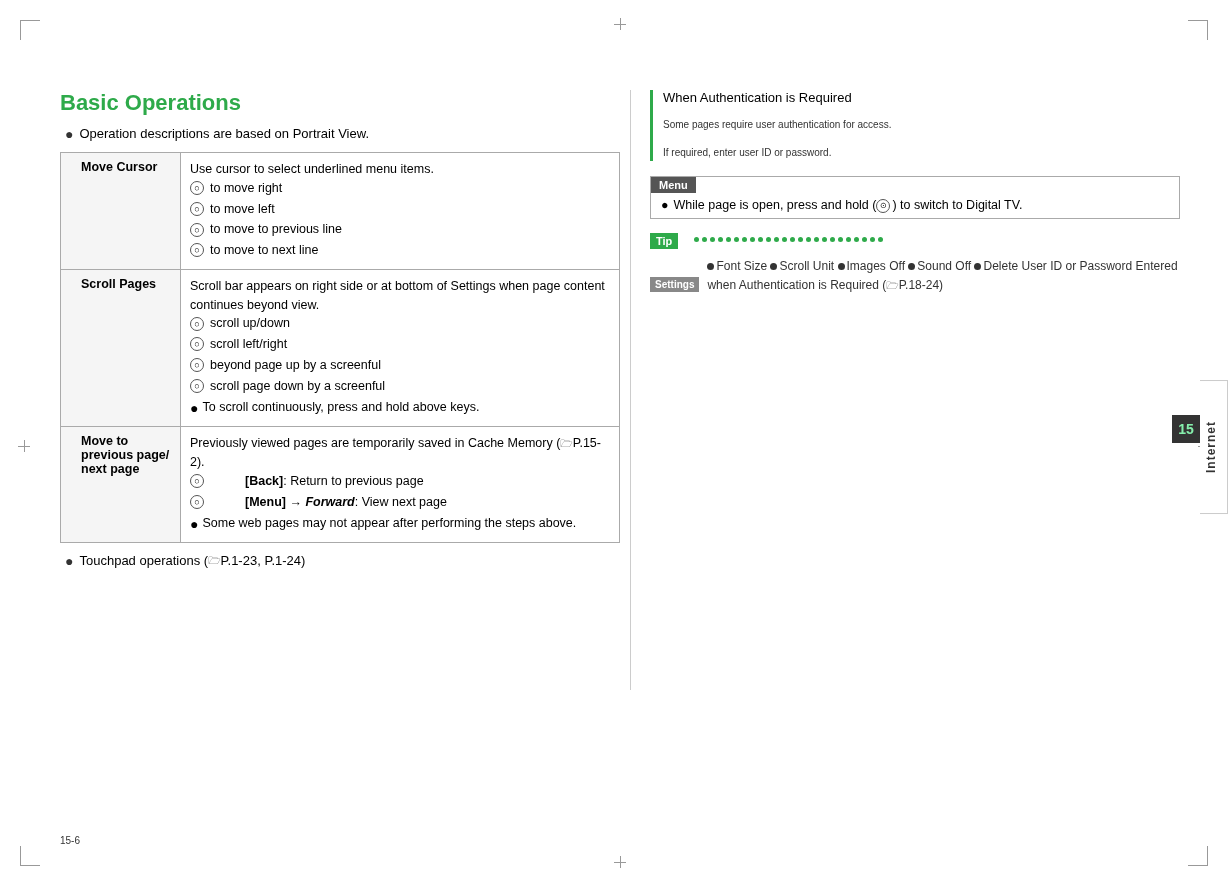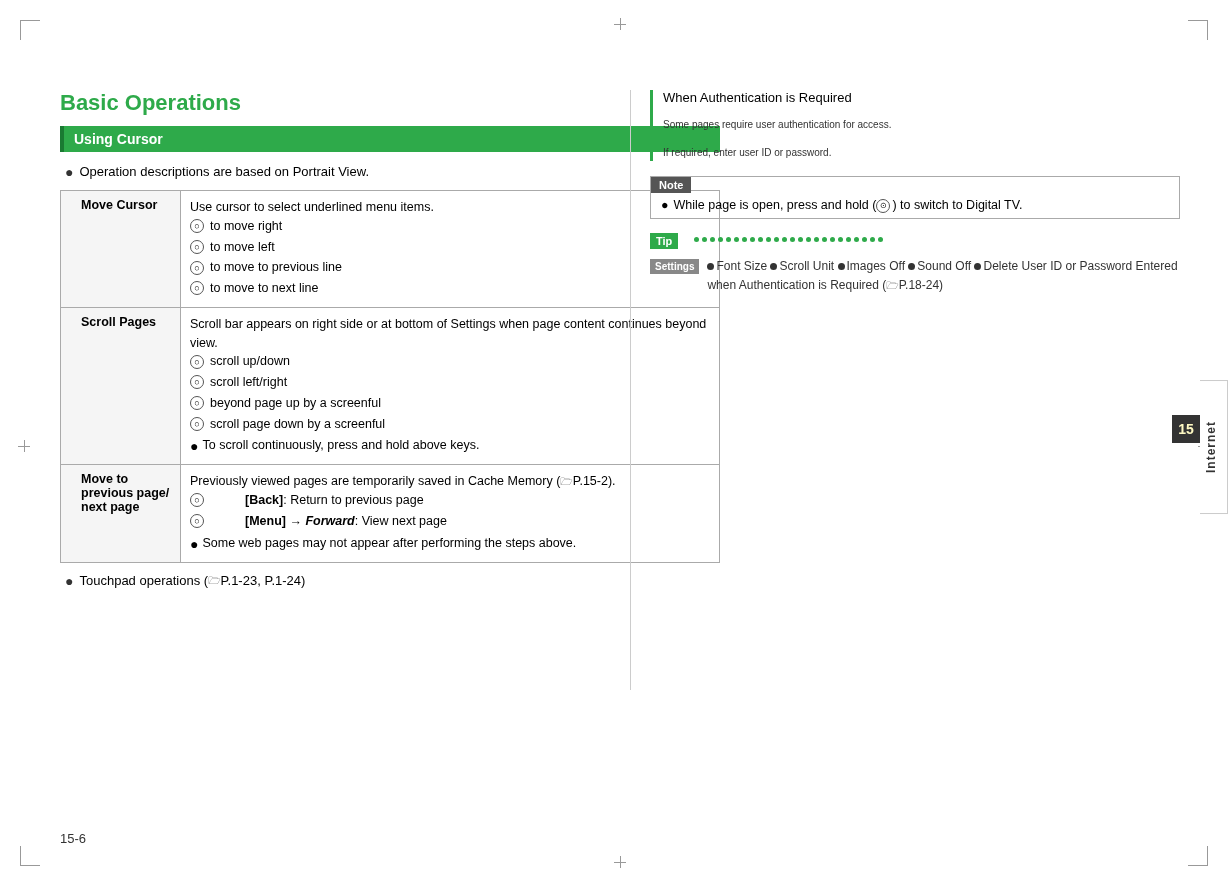--- a/index.html
+++ b/index.html
@@ -62,42 +62,42 @@
       color: #333;
       letter-spacing: 1px;
     }
 
     .number-tab {
       position: absolute;
       right: 28px;
       top: 415px;
       width: 28px;
       background: #333;
-      color: #fef9c3;
+      color: #86efac;
       font-size: 14px;
       font-weight: bold;
       text-align: center;
       padding: 6px 0;
     }
 
     
     .page-number {
       position: absolute;
       bottom: 40px;
       left: 60px;
-      font-size: 13px;
+      font-size: 10px;
       color: #333;
     }
 
     
     .main-content {
       position: absolute;
       top: 90px;
       left: 60px;
-      width: 660px;
+      width: 560px;
     }
 
     .page-title {
       font-size: 22px;
       font-weight: bold;
       color: #2eaa4a;
       margin-bottom: 10px;
     }
 
     .section-header {
@@ -253,21 +253,21 @@
       gap: 8px;
       margin-top: 5px;
     }
     .settings-label {
       background: #888;
       color: #fff;
       font-size: 10px;
       font-weight: bold;
       padding: 2px 5px;
       flex-shrink: 0;
-      margin-top: 2px;
+      margin-top: 20px;
     }
     .settings-text {
       font-size: 12px;
       line-height: 1.6;
       color: #333;
     }
     .settings-text .dot-bullet {
       display: inline-block;
       width: 7px;
       height: 7px;
@@ -300,21 +300,20 @@
 <div class="crosshair left-center"></div>
 <div class="crosshair right-center"></div>
 
 <div class="side-tab">Internet</div>
 <div class="number-tab">15</div>
 
 <div class="page-number">15-6</div>
 
 <div class="main-content">
   <h1 class="page-title">Basic Operations</h1>
-  <div class="section-header">Using Cursor</div>
 
   <div class="bullet-text">
     <span class="bullet">●</span>
     <span>Operation descriptions are based on Portrait View.</span>
   </div>
 
   <table class="ops-table">
     <tbody>
 
       <tr>
@@ -396,21 +395,21 @@
 
 <div class="right-content">
 
   <div class="auth-section">
     <div class="auth-title">When Authentication is Required</div>
     <div class="auth-text">Some pages require user authentication for access.</div>
     <div class="auth-text">If required, enter user ID or password.</div>
   </div>
 
   <div class="note-box">
-    <div class="note-header">Note</div>
+    <div class="note-header">Menu</div>
     <div class="note-content">
       <span>●</span>
       <span>While page is open, press and hold (<span class="icon-btn" style="font-size:8px;">⊙</span>) to switch to Digital TV.</span>
     </div>
   </div>
 
   <div class="tip-section">
     <span class="tip-label">Tip</span>
     <div class="tip-dots">
       <div class="tip-dot"></div>

